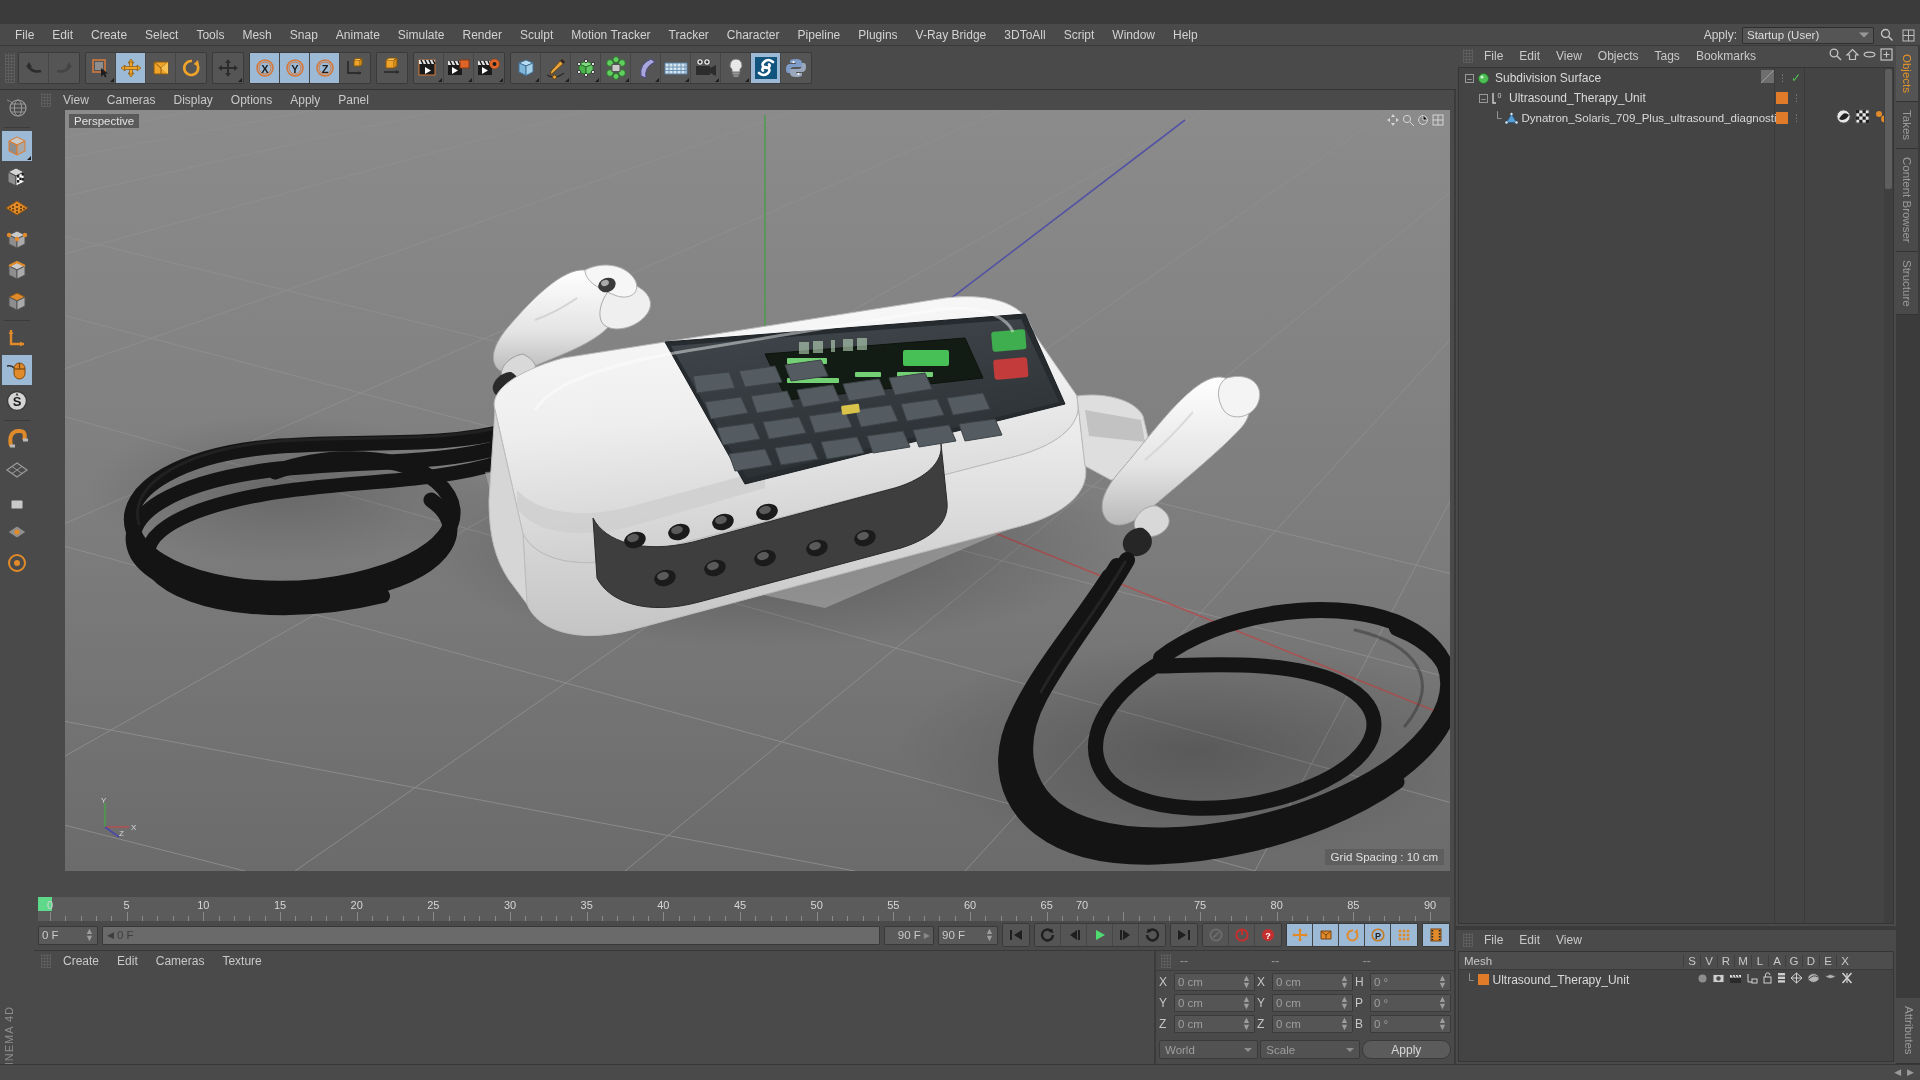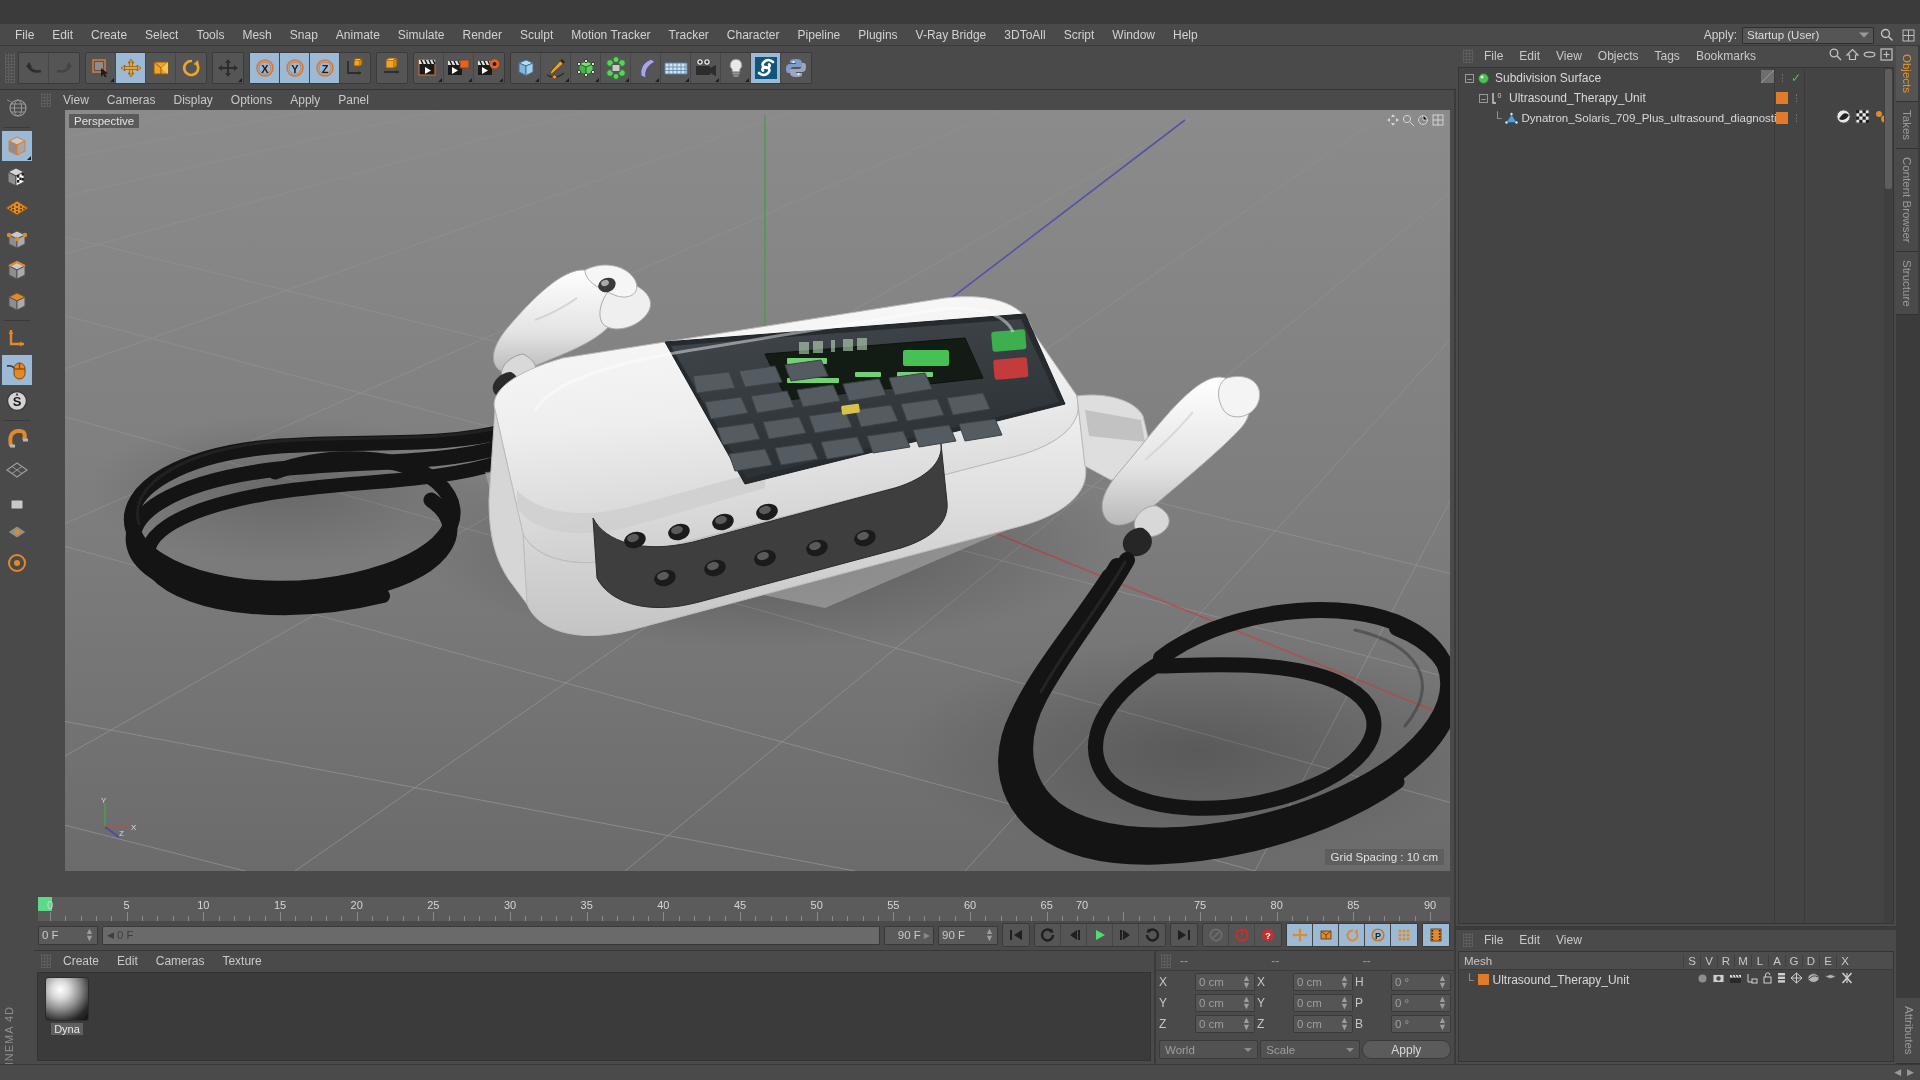--- a/index.html
+++ b/index.html
@@ -155,21 +155,21 @@
 
   
   .coords { position:absolute; left:1156px; top:950px; width:298px; bottom:16px; background:#4a4a4a; border-top:1px solid #383838; }
   .coordhead { height:20px; display:flex; align-items:center; padding-left:4px; gap:0; border-bottom:1px solid #3c3c3c; }
   .coordhead .seg { flex:1; font-size:12px; color:#9a9a9a; padding-left:20px; }
   .coordgrid { position:absolute; left:3px; top:22px; right:3px; display:flex; flex-direction:column; gap:3px; }
   .crow { display:flex; align-items:center; gap:2px; }
   .clab { width:13px; font-size:12px; color:#c6c6c6; text-align:left; }
   .cfield {
     flex:1; height:17px; background:#555; border:1px solid #3a3a3a; display:flex; align-items:center;
-    padding:8px 3px; font-size:11.5px; color:#9e9e9e; position:relative; border-radius:1px;margin-left:21px;
+    padding:8px 3px; font-size:11.5px; color:#9e9e9e; position:relative; border-radius:1px;
   }
   .crow.last { margin-top:4px; }
   .ccombo {
     flex:1; height:19px; background:#525252; border:1px solid #3a3a3a; display:flex; align-items:center;
     padding:0 5px; font-size:11.5px; color:#9e9e9e; position:relative; border-radius:2px;
   }
   .applybtn {
     flex:1; height:19px; background:#5b5b5b; border:1px solid #3a3a3a; border-radius:9px;
     display:flex; align-items:center; justify-content:center; font-size:12px; color:#d8d8d8;
   }
@@ -1196,26 +1196,20 @@
   </div>
 
   <div class="matmgr">
     <div class="panelmenu">
       <div class="grip" style="height:14px;"></div>
       <div class="mi">Create</div>
       <div class="mi">Edit</div>
       <div class="mi">Cameras</div>
       <div class="mi">Texture</div>
     </div>
-    <div class="matbody">
-      <div class="matchip">
-        <div class="matsphere"></div>
-        <div class="matname">Dyna</div>
-      </div>
-    </div>
   </div>
 
   <div class="coords">
     <div class="coordhead">
       <div class="grip" style="height:14px;position:absolute;left:2px;"></div>
       <div class="seg">--</div>
       <div class="seg" style="padding-left:0">--</div>
       <div class="seg" style="padding-left:0">--</div>
     </div>
     <div class="coordgrid">

